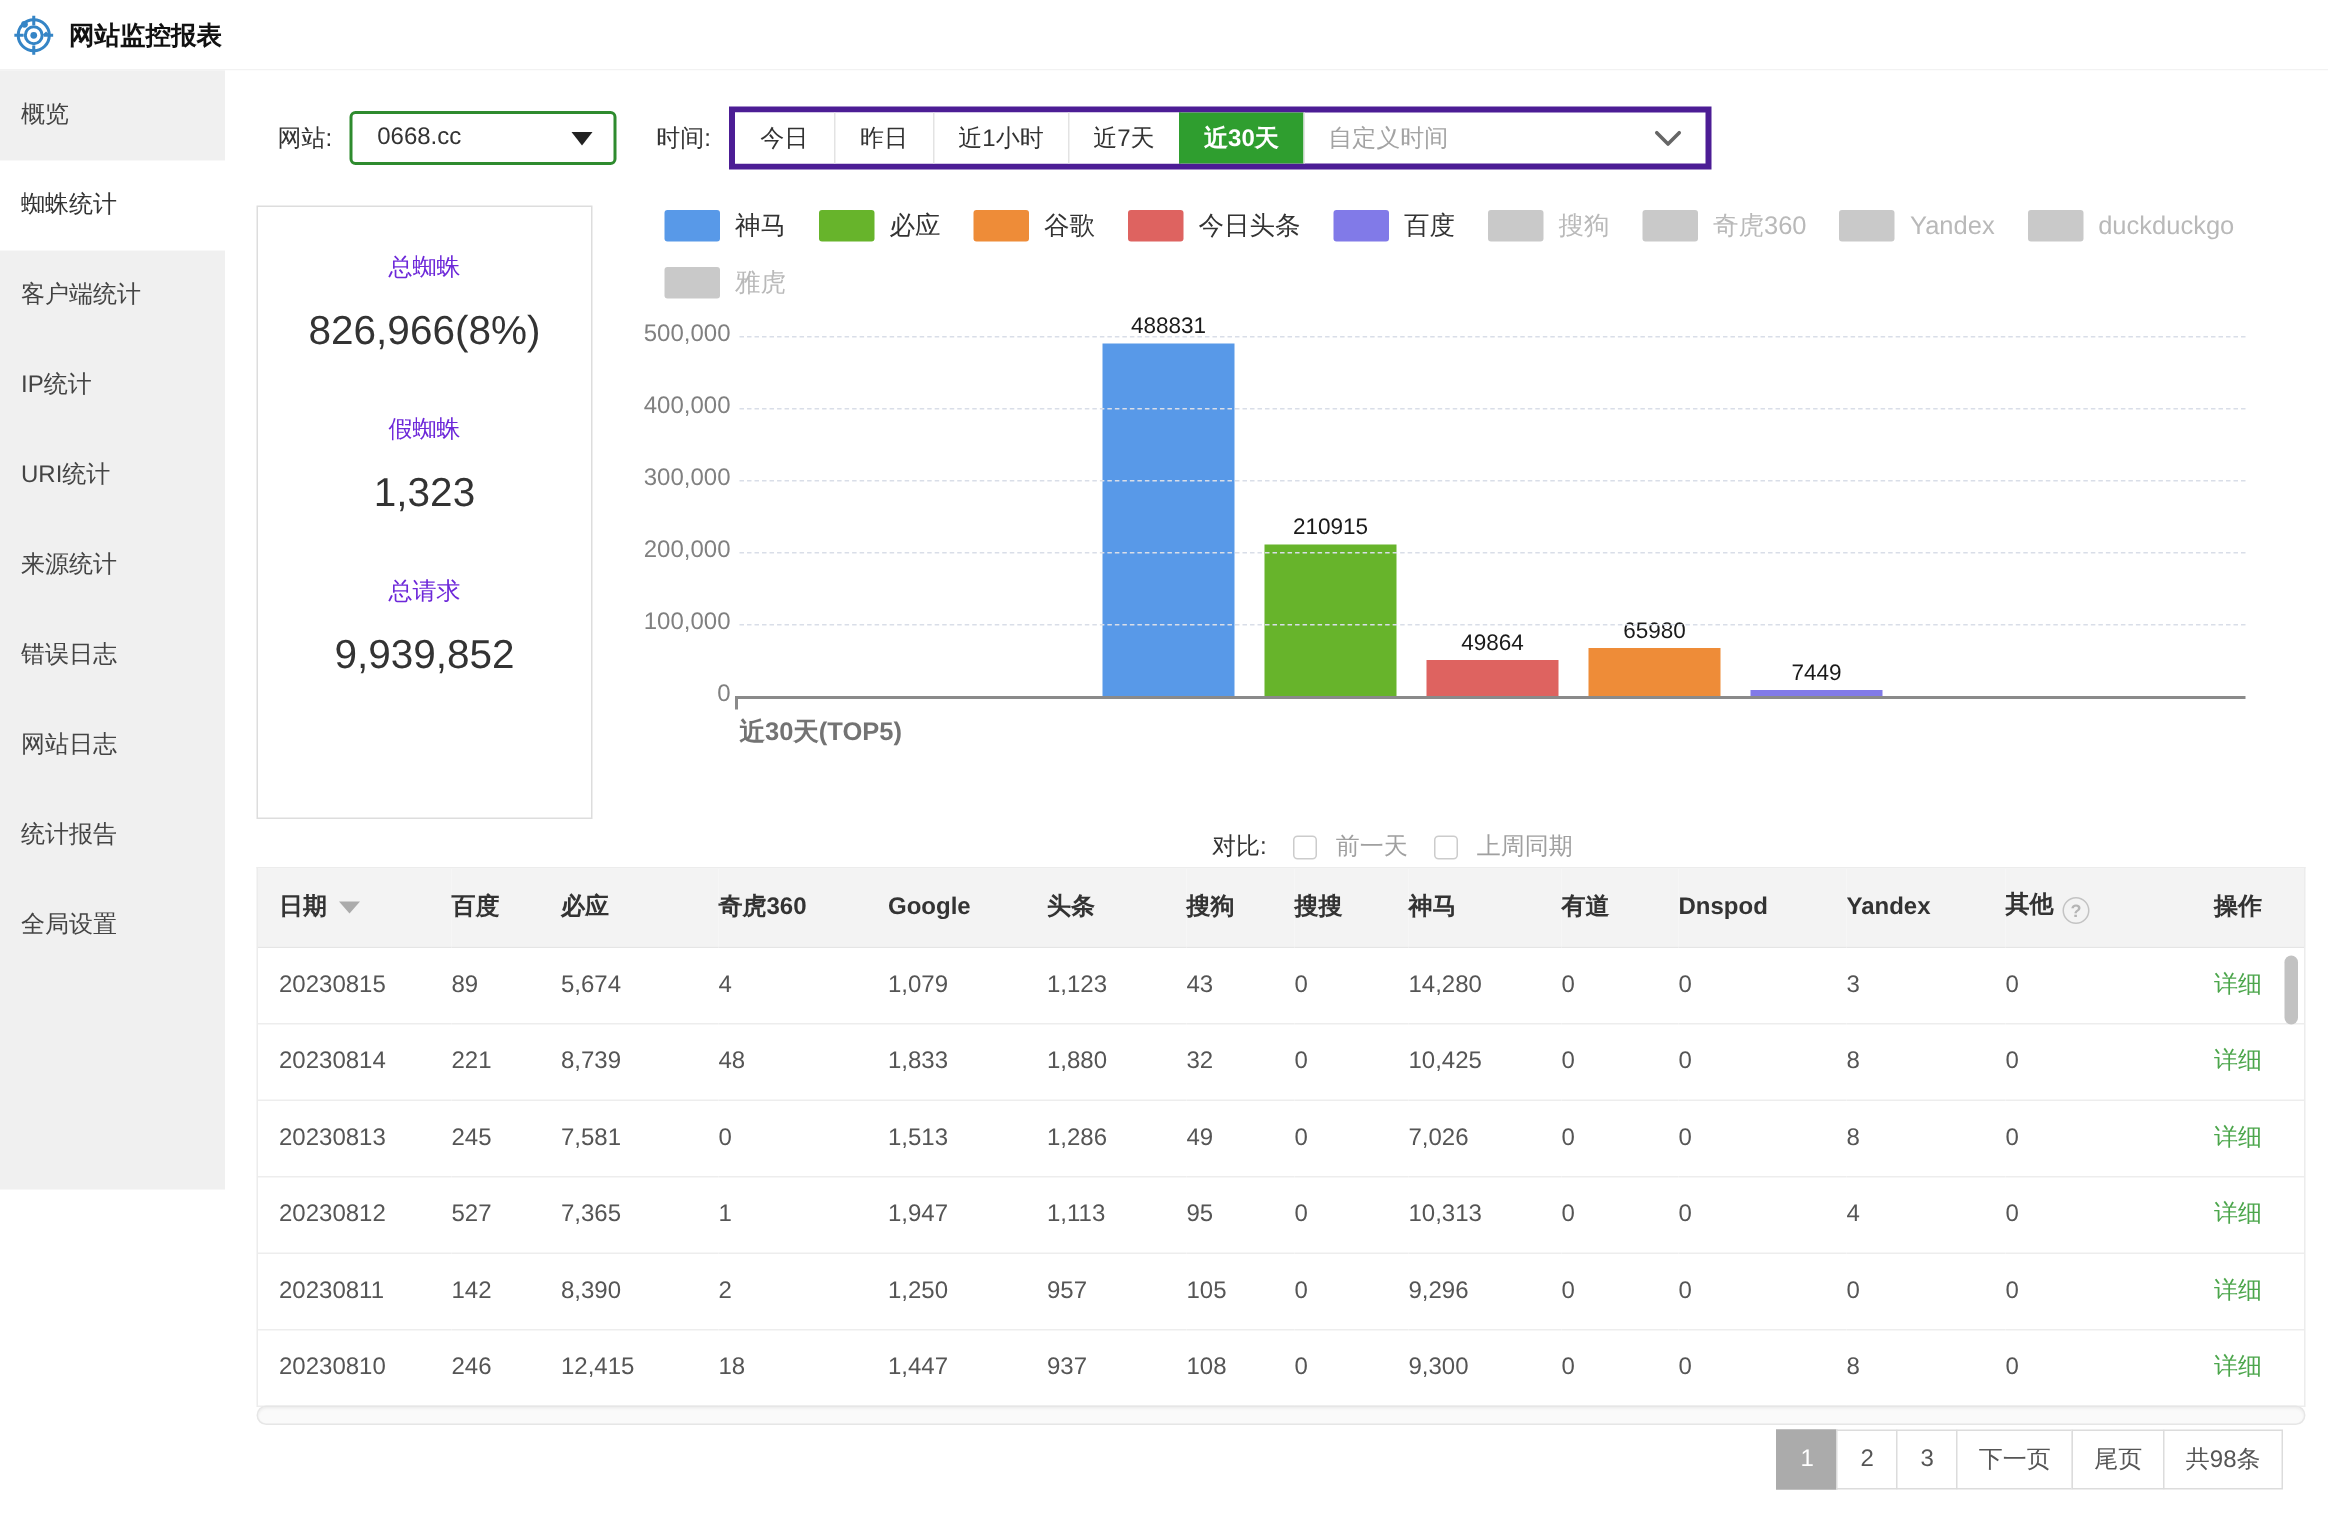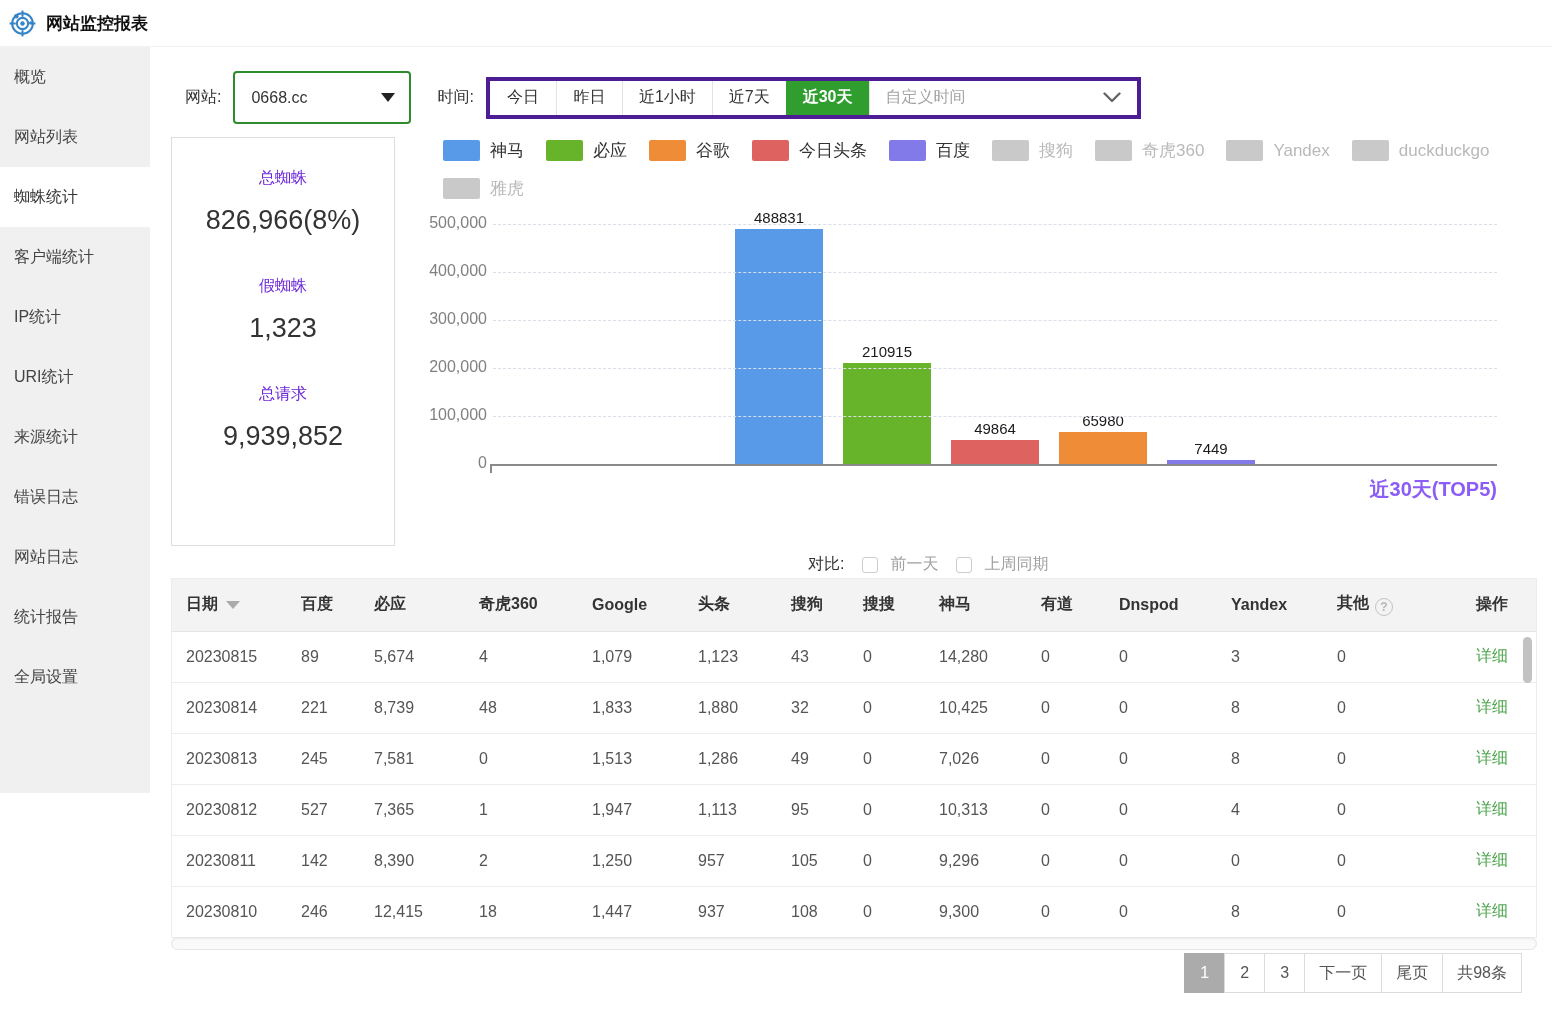--- a/index.html
+++ b/index.html
@@ -15,21 +15,21 @@
   .sidebar { position:absolute; left:0; top:47px; width:150px; height:746px; background:#f0f0f0; }
   .side-item { height:60px; line-height:60px; padding-left:14px; font-size:16px; color:#444; cursor:pointer; }
   .side-item.active { background:#fff; color:#333; }
 
   
   .main { position:absolute; left:150px; top:47px; width:1402px; height:978px; background:#fff; }
 
   
   .controls { position:absolute; left:23px; top:24px; display:flex; align-items:center; }
   .ctl-label { font-size:16px; color:#333;margin-left:12px; }
-  .site-select { margin-left:12px; width:178px; height:53px; border:2px solid #2e8b2e; border-radius:4px;
+  .site-select { margin-left:12px; width:178px; height:36px; border:2px solid #2e8b2e; border-radius:4px;
     display:flex; align-items:center; justify-content:space-between; padding:0 14px 0 16px; cursor:pointer; background:#fff; }
   .site-select .val { font-size:16px; color:#333; }
   .tri-down { width:0; height:0; border-left:7px solid transparent; border-right:7px solid transparent; border-top:9px solid #222; }
   .time-label { margin-left:26px; }
   .time-group { margin-left:12px; display:flex; border:4px solid #4c1d95; height:42px; }
   .time-btn { min-width:66px; padding:0 16px; font-size:16px; color:#333; background:#fff; display:flex;
     align-items:center; justify-content:center; border-left:1px solid #e3e3e3; cursor:pointer; white-space:nowrap; }
   .time-btn:first-child { border-left:none; }
   .time-btn.active { background:#2f9e2f; color:#fff; font-weight:bold; border-left-color:#2f9e2f; }
   .custom-time { width:268px; padding:0 16px; font-size:16px; color:#a3a3a3; display:flex; align-items:center;
@@ -54,22 +54,22 @@
   .ylabels { position:absolute; left:243px; top:177px; width:94px; }
   .ylabel { position:absolute; right:0; width:94px; text-align:right; font-size:16px; color:#808080; }
   .plot { position:absolute; left:343px; top:177px; width:1004px; height:240px; }
   .gridline { position:absolute; left:0; width:1004px; border-top:1px dashed #d9dee8; }
   .axis { position:absolute; left:-3px; bottom:-2px; width:1007px; height:2px; background:#8a8a8a; }
   .axis-tick { position:absolute; left:-3px; bottom:-9px; width:2px; height:8px; background:#8a8a8a; }
   .bars { position:absolute; left:242px; bottom:0; display:flex; align-items:flex-end; gap:20px; }
   .bar { width:88px; position:relative; }
   .bar-label { position:absolute; bottom:100%; margin-bottom:3px; left:50%; transform:translateX(-50%);
     font-size:15px; color:#1a1a1a; white-space:nowrap; }
-  .chart-title { position:absolute; left:343px; top:429px; width:1004px; text-align:right;
-    font-size:20px; font-weight:bold; color:#8b5cf6; }
+  .chart-title { position:absolute; left:343px; top:429px; width:1004px; text-align:left;
+    font-size:17px; font-weight:bold; color:#737373; }
   .compare { position:absolute; left:658px; top:463px; display:flex; align-items:center;margin-top:44px; }
   .cmp-label { font-size:16px; color:#333; }
   .checkbox { width:16px; height:16px; border:1px solid #ccc; border-radius:3px; background:#fff; margin-left:18px; cursor:pointer; }
   .cmp-opt { font-size:16px; color:#a0a0a0; margin-left:12px; cursor:default; }
 
   
   .table-wrap { position:absolute; left:21px; top:531px; width:1366px; border:1px solid #ececec; border-bottom:none; }
   table { border-collapse:collapse; table-layout:fixed; width:1364px; }
   thead tr { background:#f3f3f3; height:52px; }
   th { font-size:16px; font-weight:bold; color:#333; text-align:left; border-bottom:1px solid #e5e5e5; }
@@ -107,21 +107,20 @@
     </g>
     <circle cx="12" cy="12" r="2" fill="#3585c6"></circle>
     <circle cx="6.5" cy="5.5" r="2" fill="#3585c6"></circle>
     <path d="M17 12 l4.5 0 -2.2 -2.2 z" fill="#3585c6"></path>
   </svg>
   <span class="title">网站监控报表</span>
 </div>
 
 <div class="sidebar">
     <div class="side-item">概览</div>
-    <div class="side-item">网站列表</div>
     <div class="side-item active">蜘蛛统计</div>
     <div class="side-item">客户端统计</div>
     <div class="side-item">IP统计</div>
     <div class="side-item">URI统计</div>
     <div class="side-item">来源统计</div>
     <div class="side-item">错误日志</div>
     <div class="side-item">网站日志</div>
     <div class="side-item">统计报告</div>
     <div class="side-item">全局设置</div>
   </div>

